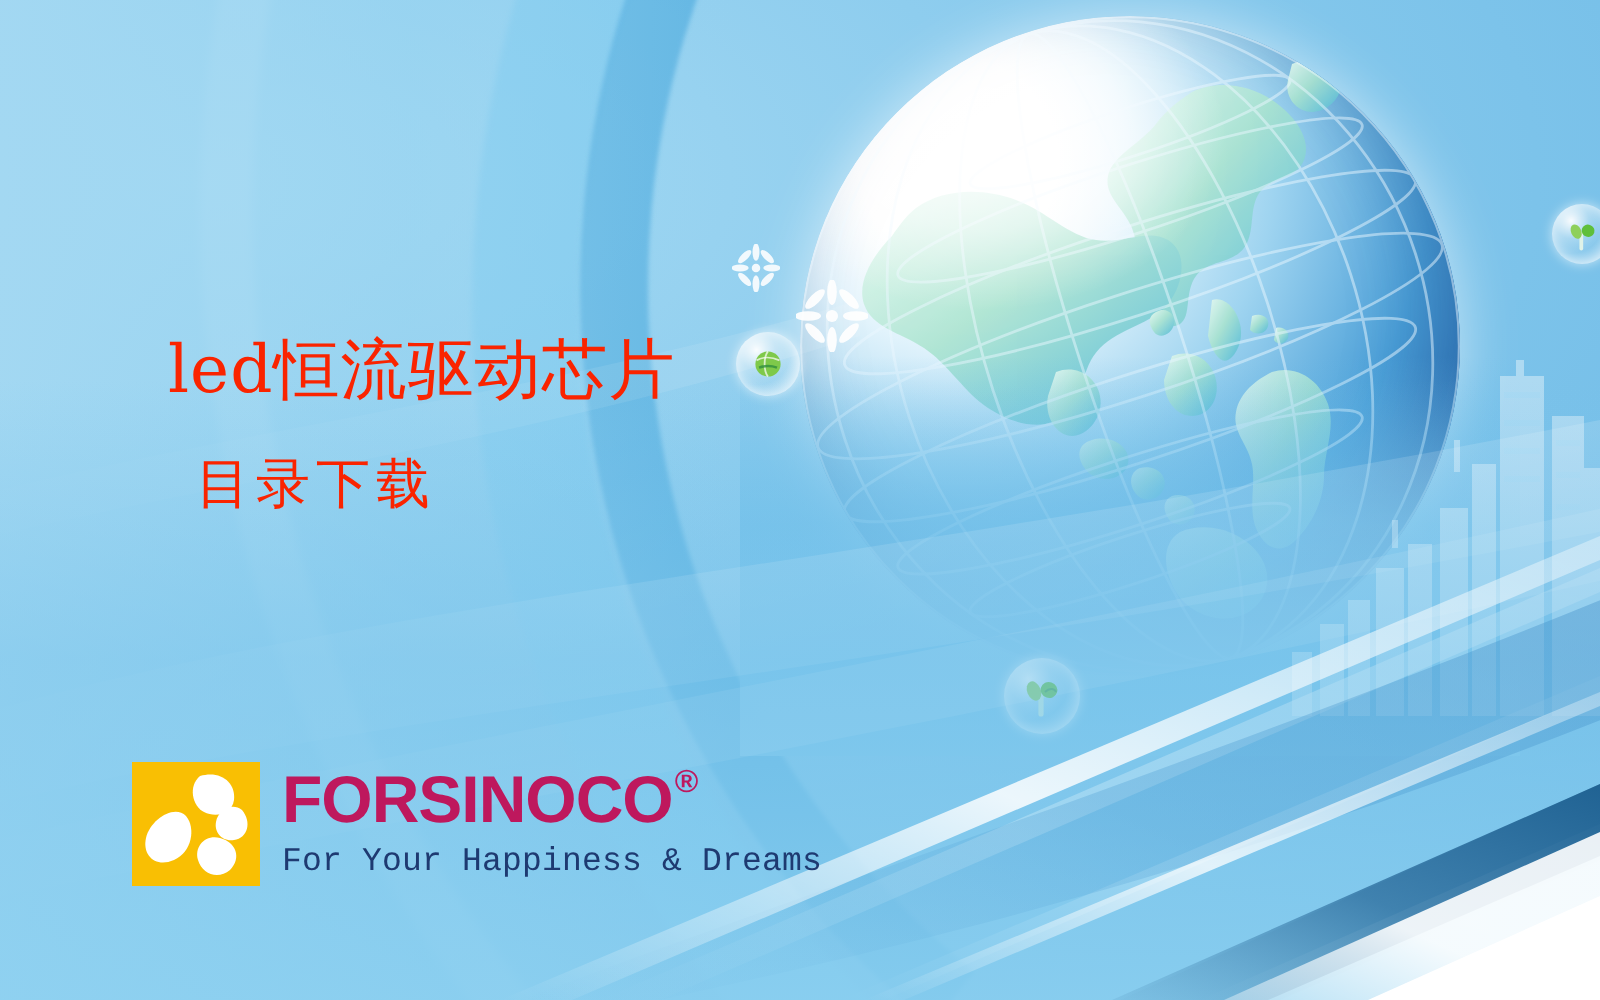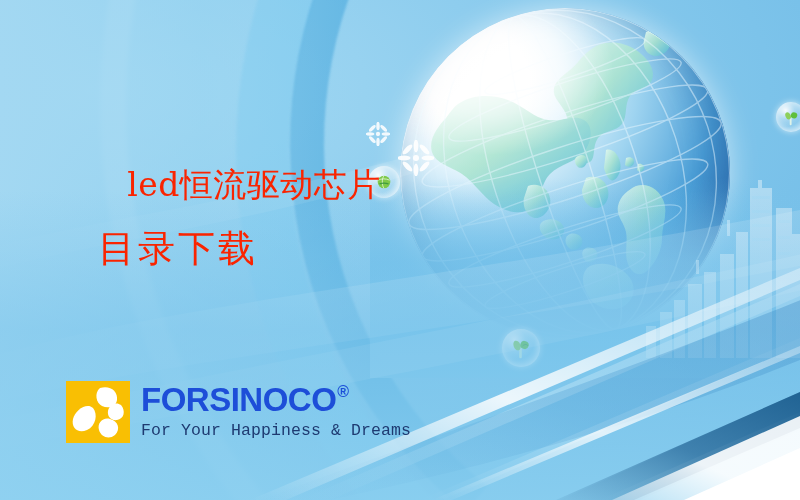--- a/index.html
+++ b/index.html
@@ -183,24 +183,23 @@
     top: 164px;
     width: 340px;
     color: #fa2400;
     line-height: 1.30;
     font-family: "DejaVu Serif", "Liberation Serif", serif;
   }
   .headline-line1 {
     font-size: 33px;
     letter-spacing: .5px;
     white-space: nowrap;
-    text-align: center;
   }
   .headline-line2 {
-    font-size: 37px;
+    font-size: 27px;
     letter-spacing: 3px;
     margin-top: 18px;
     margin-left: 14px;
     white-space: nowrap;
   }
 
   
   .logo {
     position: absolute;
     left: 66px;
@@ -216,21 +215,21 @@
   }
   .logo-text {
     margin-left: 11px;
     padding-top: 2px;
   }
   .logo-wordmark {
     font-family: "Liberation Sans", "DejaVu Sans", sans-serif;
     font-weight: bold;
     font-size: 33px;
     line-height: 1;
-    color: #1d4ed8;
+    color: #be185d;
     letter-spacing: -0.5px;
     white-space: nowrap;
     display: flex;
     align-items: flex-start;
   }
   .logo-reg {
     font-size: 16px;
     line-height: 1;
     margin-left: 1px;
     margin-top: 1px;

